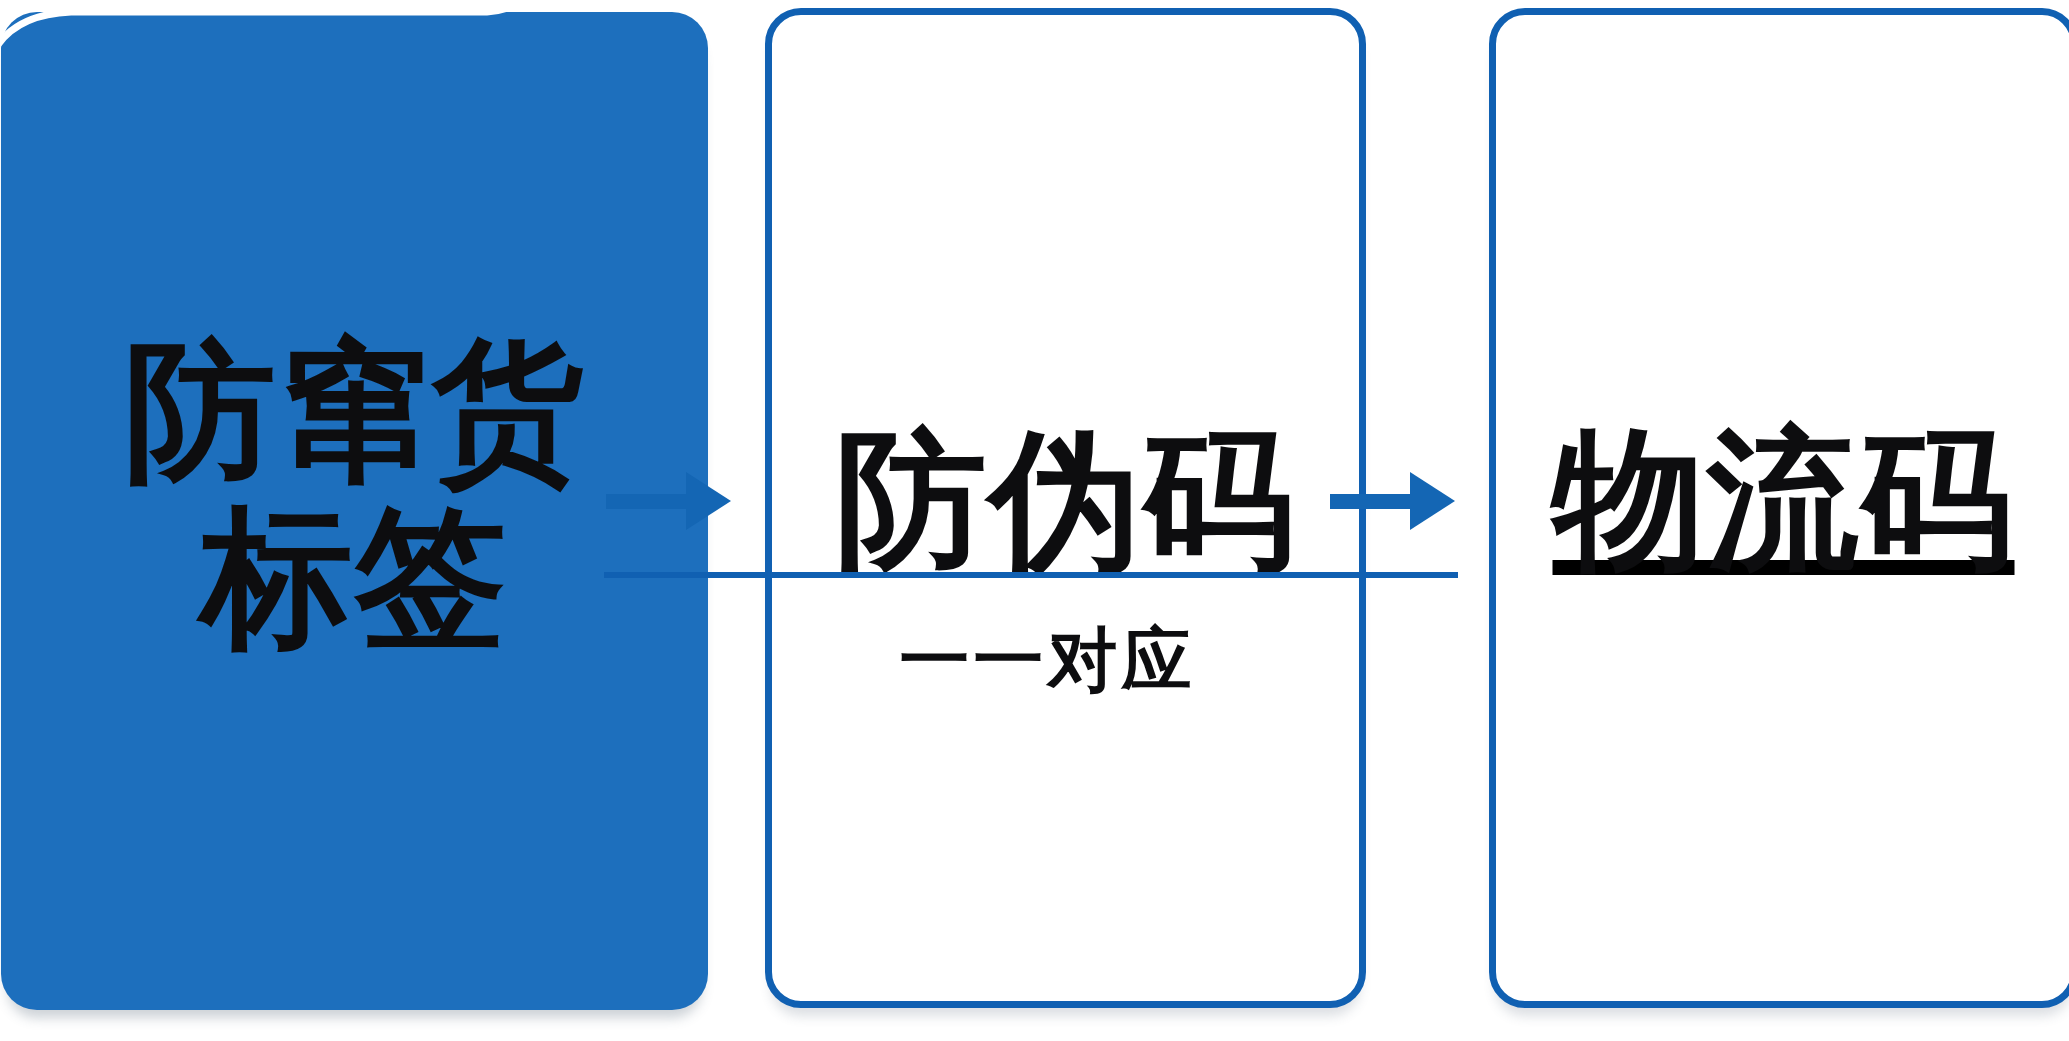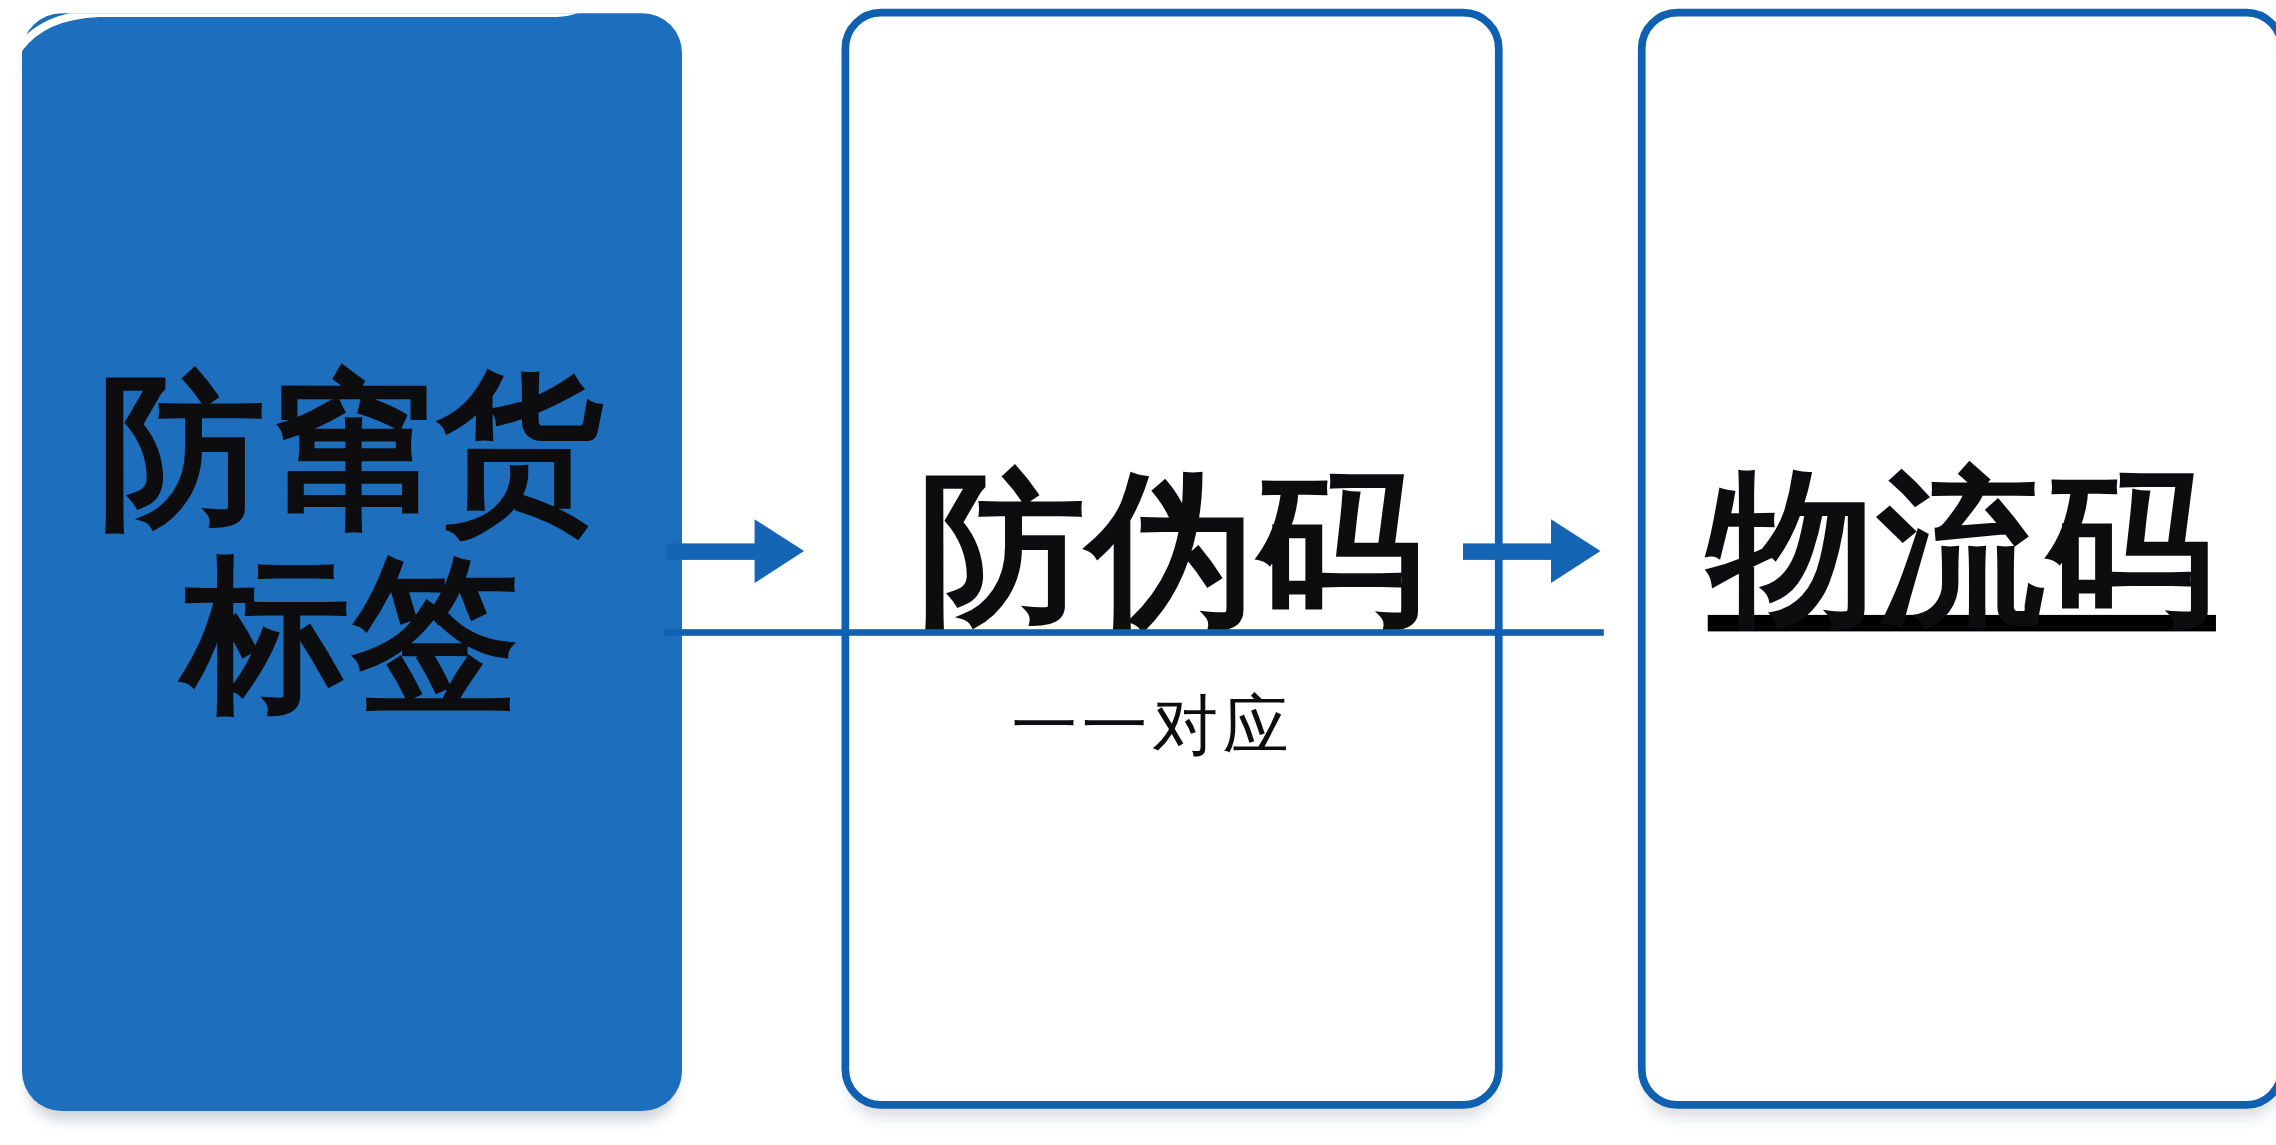--- a/index.html
+++ b/index.html
@@ -14,23 +14,23 @@
     background: #ffffff;
     overflow: hidden;
     font-family: "Liberation Sans", "DejaVu Sans", sans-serif;
   }
   .card {
     position: absolute;
     box-sizing: border-box;
     border-radius: 36px;
   }
   .card-filled {
-    left: 20px;
+    left: 1px;
     top: 12px;
-    width: 600px;
+    width: 707px;
     height: 998px;
     background: var(--color-card_fill, #1d6fbd);
     display: flex;
     flex-direction: column;
     align-items: center;
     justify-content: center;
     box-shadow: 0 14px 12px -6px rgba(60,80,100,0.25);
   }
   .card-outline {
     background: #ffffff;
@@ -77,22 +77,22 @@
   }
   .mid-subtitle {
     position: absolute;
     left: 0; right: 0;
     top: 588px;
     height: 115px;
     display: flex;
     align-items: center;
     justify-content: center;
     color: var(--color-text, #0d0d0f);
-    font-weight: 400;
-    font-size: 60px;
+    font-weight: 700;
+    font-size: 70px;
     letter-spacing: 4px;
     white-space: nowrap;
     transform: translateX(-18px);
   }
 
   
   .connector-line {
     position: absolute;
     left: 604px;
     top: 572px;

